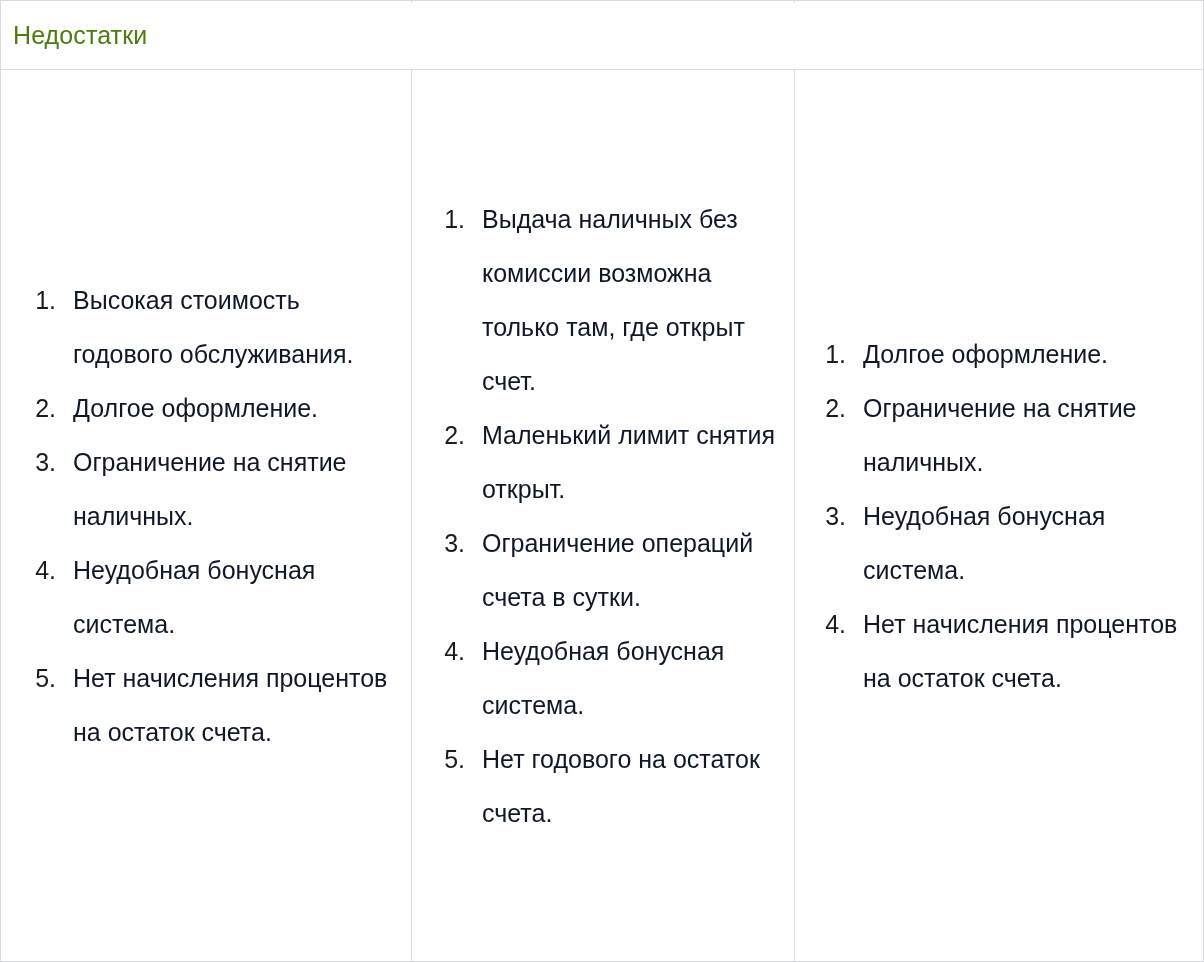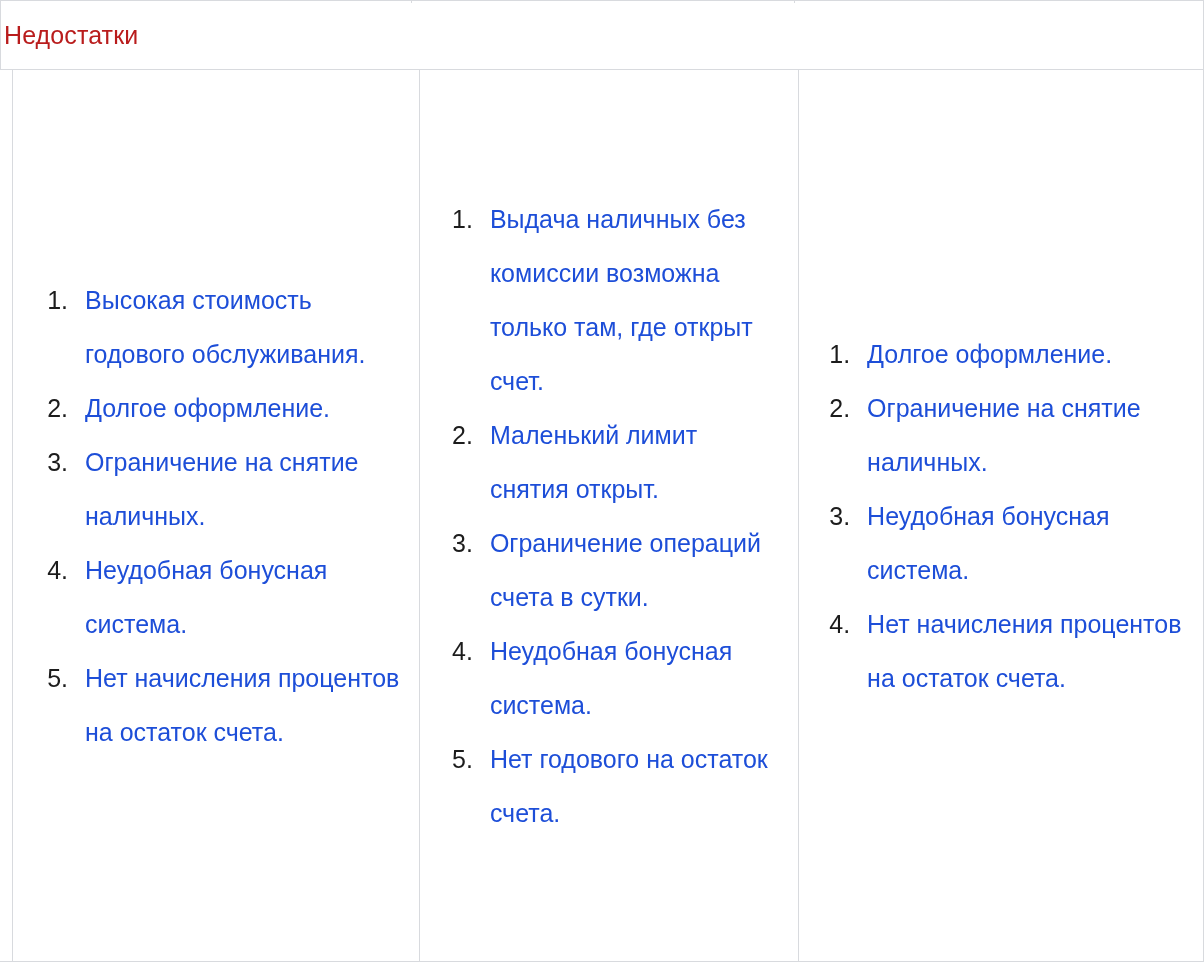--- a/index.html
+++ b/index.html
@@ -33,22 +33,22 @@
     border-bottom: 1px solid #d8dade;
     border-left: 1px solid #d8dade;
     border-right: 1px solid #d8dade;
     display: flex;
     align-items: center;
   }
   .header-title {
     font-size: 25px;
     line-height: 30px;
     font-weight: 400;
-    color: #b91c1c;
-    padding-left: 3px;
+    color: #4d7c0f;
+    padding-left: 12px;
     letter-spacing: 0.1px;
   }
 
   .body-row {
     flex: 1;
     display: flex;
     min-height: 0;
   }
 
   .cell {
@@ -56,31 +56,31 @@
     border-left: 1px solid #d8dade;
     padding: 0 16px;
     display: flex;
     align-items: center;
     min-height: 0;
   }
   .cell:last-child {
     border-right: 1px solid #d8dade;
   }
 
-  .cell-1 { width: 411px; margin-left: 12px; }
+  .cell-1 { width: 411px; }
   .cell-2 { width: 383px; }
   .cell-3 { width: 410px; }
 
   ol.list {
     margin: 0;
     padding: 0 0 0 46px;
     list-style-position: outside;
     font-size: 25px;
     line-height: 54px;
-    color: #1d4ed8;
+    color: #0f172a;
   }
   ol.list > li {
     padding-left: 10px;
     margin: 0;
   }
   ol.list > li::marker {
     color: #1c1c1c;
     font-size: 25px;
   }
 

